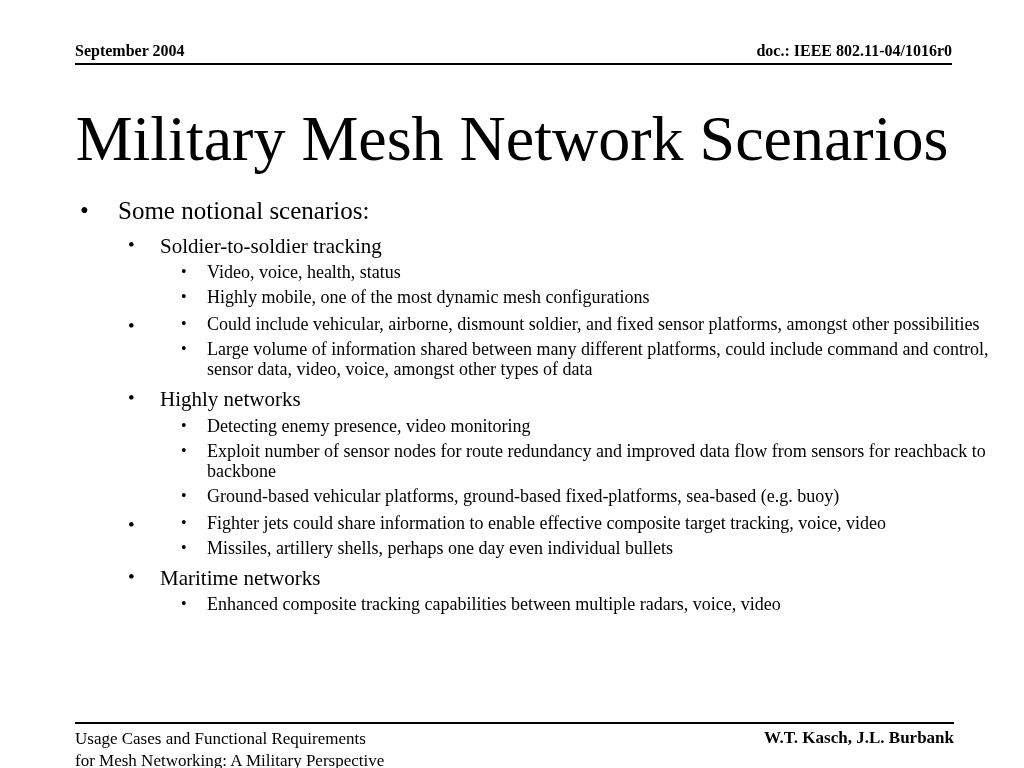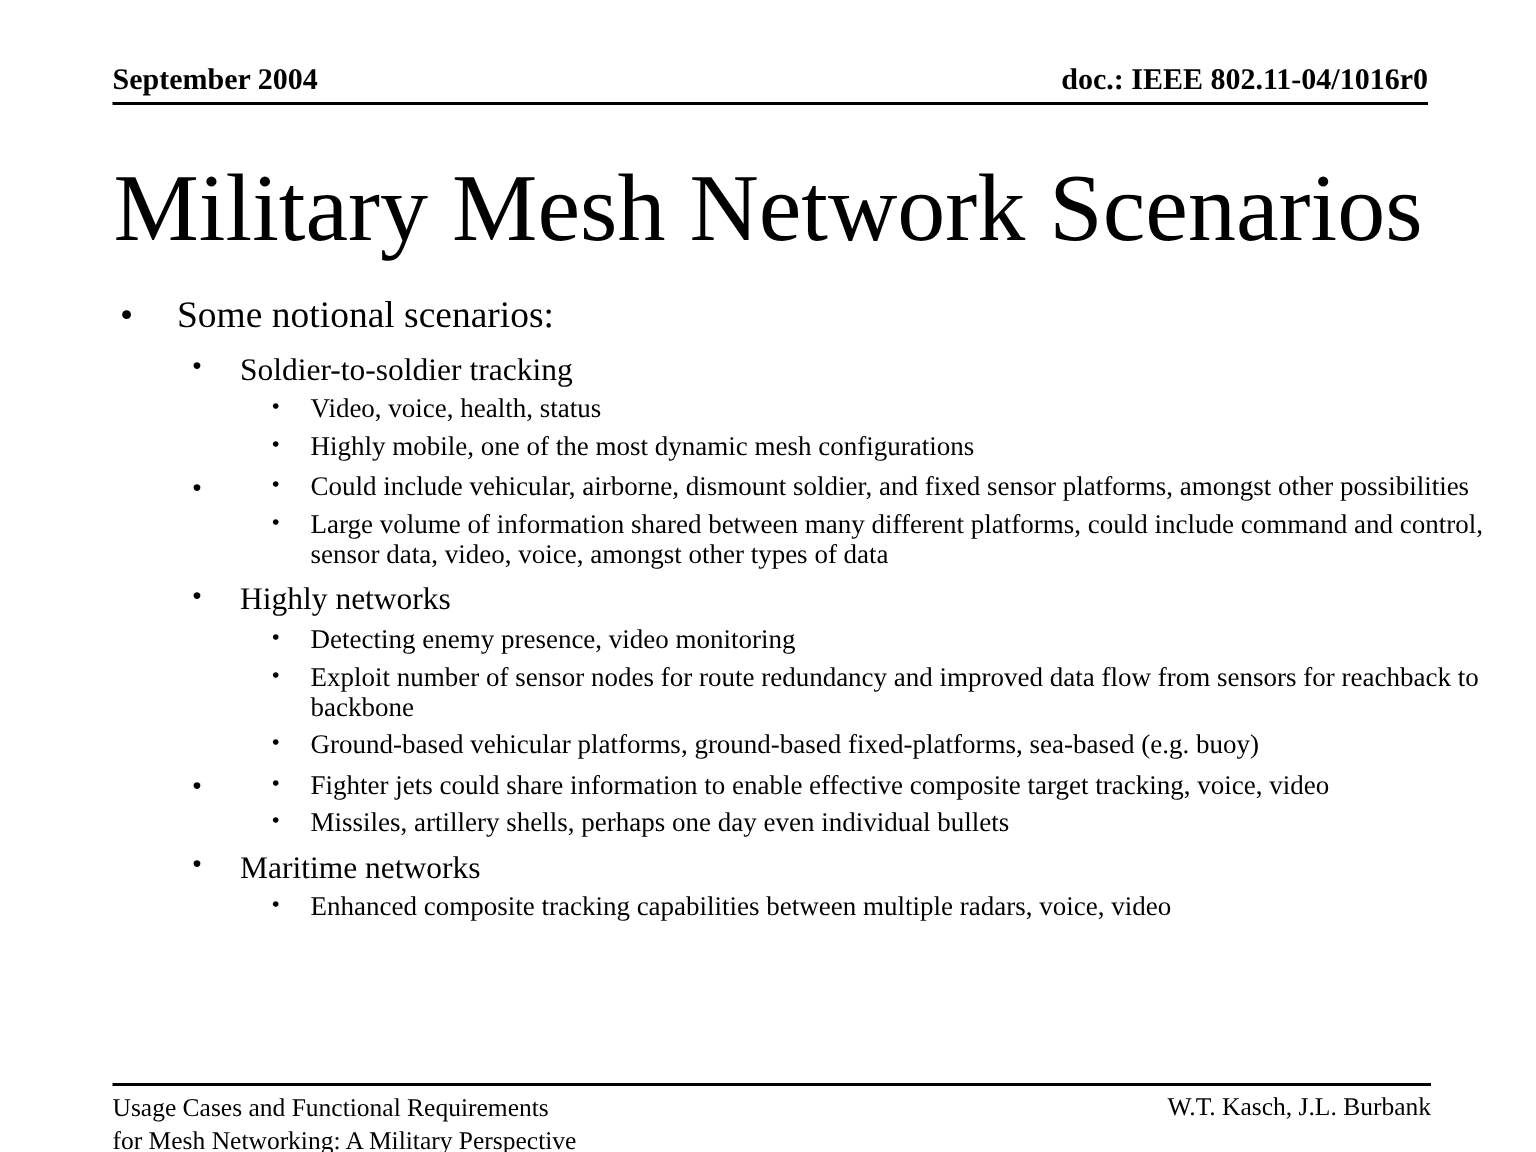--- a/index.html
+++ b/index.html
@@ -19,21 +19,21 @@
 
   
   .header {
     position: absolute;
     top: 42px;
     left: 75px;
     right: 72px;
     display: flex;
     justify-content: space-between;
     align-items: flex-end;
-    font-size: 20px;
+    font-size: 16px;
     font-weight: bold;
     border-bottom: 2px solid #000000;
     padding-bottom: 3px;
   }
 
   
   .slide-title {
     position: absolute;
     top: 102px;
     left: 0;
@@ -91,21 +91,21 @@
     top: 722px;
     border-top: 2px solid #000000;
     padding-top: 4px;
     font-size: 17px;
     display: flex;
     justify-content: space-between;
     align-items: flex-start;
   }
   .footer-left  { width: 360px; text-align: left; line-height: 1.3; }
   .footer-center{ flex: 1; text-align: center; margin-top: 46px; }
-  .footer-right { width: 280px; text-align: right; }
+  .footer-right { width: 280px; text-align: right; font-weight: bold; }
 </style>
 </head>
 <body>
 
 <div class="slide">
 
   <div class="header">
     <span>September 2004</span>
     <span>doc.: IEEE 802.11-04/1016r0</span>
   </div>

